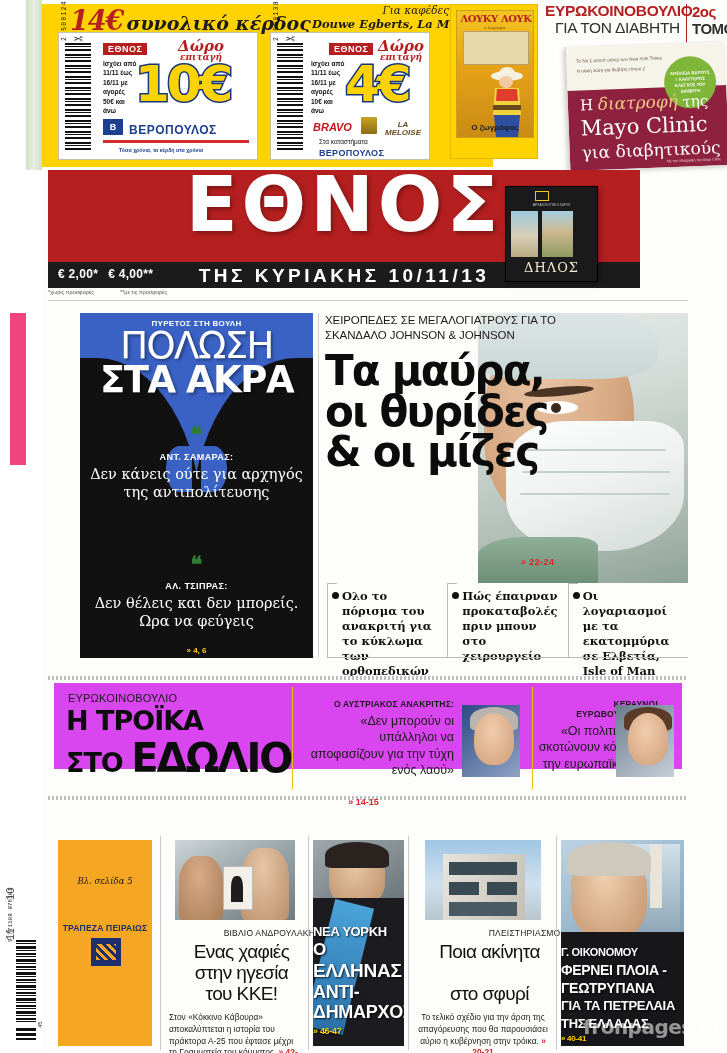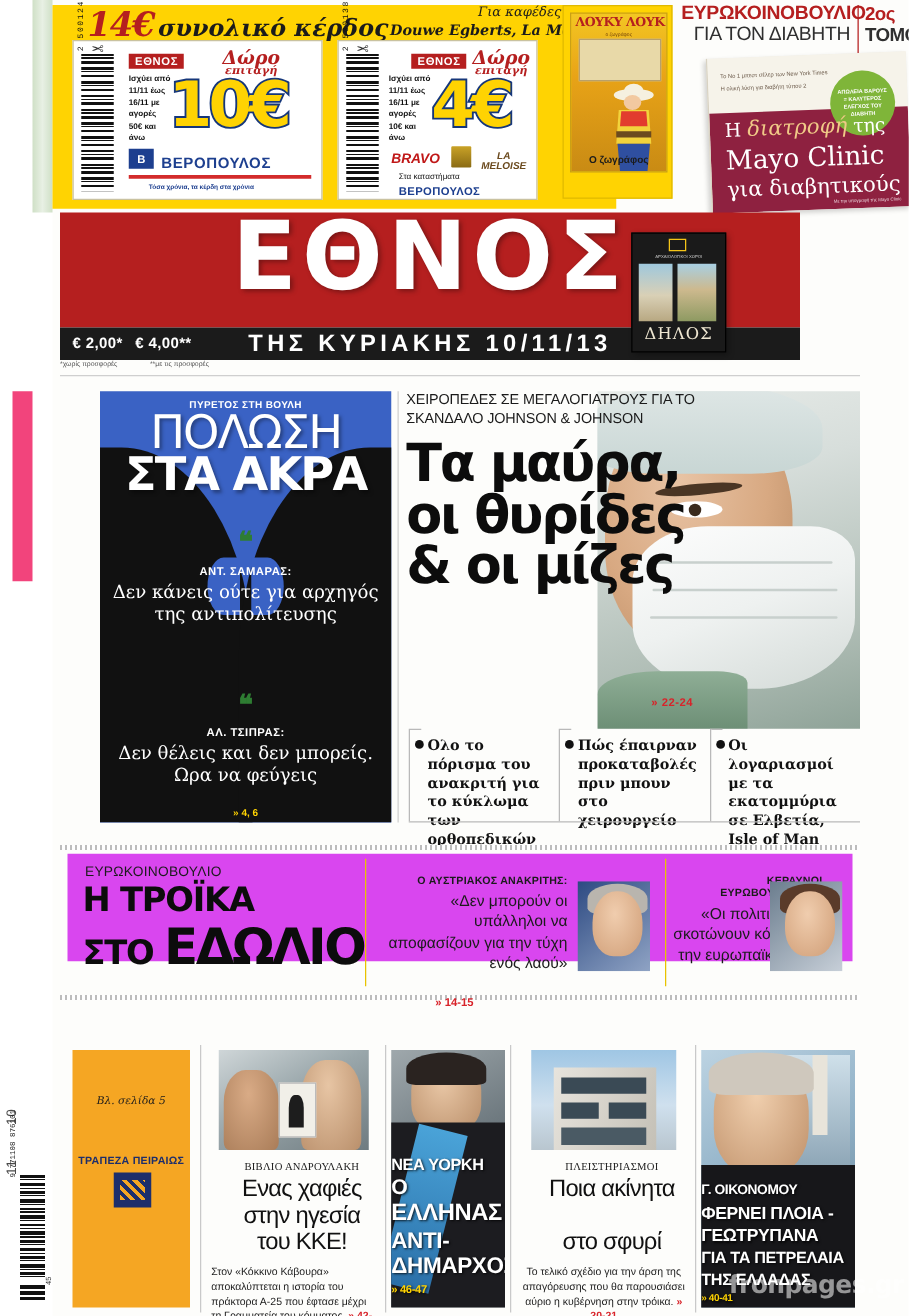--- a/index.html
+++ b/index.html
@@ -147,21 +147,21 @@
   .mh-strip { position: absolute; left: 48px; top: 262px; width: 592px; height: 26px;
     background: #1b1b1b; }
   .mh-prices { position: absolute; left: 10px; top: 5px; color: #fff;
     font-weight: bold; font-size: 12px; letter-spacing: .3px; }
   .mh-prices span { margin-right: 10px; }
   .mh-sunday { position: absolute; left: 0; top: 3px; width: 100%; text-align: center;
     color: #fff; font-size: 19px; letter-spacing: 3.5px; font-weight: bold; }
   .mh-foot { position: absolute; left: 48px; top: 289px; font-size: 5.5px; color: #555; }
   .mh-foot span { margin-right: 26px; }
 
-  .dilos { position: absolute; left: 505px; top: 186px; width: 76px; height: 96px;
+  .dilos { position: absolute; left: 505px; top: 186px; width: 93px; height: 96px;
     background: #1a1a1a; border: 1px solid #000; box-shadow: 2px 2px 5px rgba(0,0,0,.3);
     overflow: hidden; }
   .dl-ng { position: absolute; left: 29px; top: 4px; width: 14px; height: 10px;
     border: 1.2px solid #f5c518; }
   .dl-cap { position: absolute; left: 0; top: 16px; width: 100%; text-align: center;
     font-size: 3.4px; color: #ccc; }
   .dl-ph1 { position: absolute; left: 5px; top: 24px; width: 27px; height: 46px;
     background: linear-gradient(180deg,#9fc8dd 0%,#d9d0b6 55%,#b8a882 100%); }
   .dl-ph2 { position: absolute; left: 36px; top: 24px; width: 31px; height: 46px;
     background: linear-gradient(180deg,#a8cfe2 0%,#cdb98e 45%,#8e9a62 100%); }
@@ -292,22 +292,22 @@
   .ap-see { position: absolute; left: 0; top: 36px; width: 100%; text-align: center;
     font-family: "DejaVu Serif", serif; font-style: italic; font-size: 8.5px; color: #1b1b1b; }
   .ap-name { position: absolute; left: 0; top: 83px; width: 100%; text-align: center;
     font-size: 8.5px; font-weight: bold; color: #1d2e6b; letter-spacing: .2px; }
   .ap-logo { position: absolute; left: 33px; top: 98px; width: 30px; height: 28px;
     background: #1d2e6b; }
   .ap-logo::after { content: ""; position: absolute; left: 5px; top: 6px; width: 20px; height: 16px;
     background: repeating-linear-gradient(45deg,#f5a623 0 3px,#1d2e6b 3px 6px); }
 
   .bphoto { position: absolute; top: 4px; overflow: hidden; }
-  .bkick { position: absolute; width: 100%; text-align: center; font-size: 8.5px;
-    color: #1b1b1b; letter-spacing: .2px; font-family: Liberation Serif, serif; }
+  .bkick { position: absolute; width: 100%; text-align: right; font-size: 8.5px;
+    color: #1b1b1b; letter-spacing: .2px; }
   .bhead { position: absolute; width: 100%; text-align: center; font-size: 19px;
     color: #111; line-height: 1.12; letter-spacing: -.6px; }
   .bdeck { position: absolute; width: 100%; text-align: left; font-size: 8.4px;
     color: #1b1b1b; line-height: 1.4; }
   .bdeck .pg, .bhead .pg { color: #d8232a; font-weight: bold; }
 
   .fullimg { position: absolute; left: 4px; top: 4px; right: 4px; bottom: 4px;
     overflow: hidden; }
   .fi-overlay-t { position: absolute; width: 100%; color: #fff;
     font-weight: bold; letter-spacing: -.3px; text-shadow: 1px 1px 2px rgba(0,0,0,.8); }

